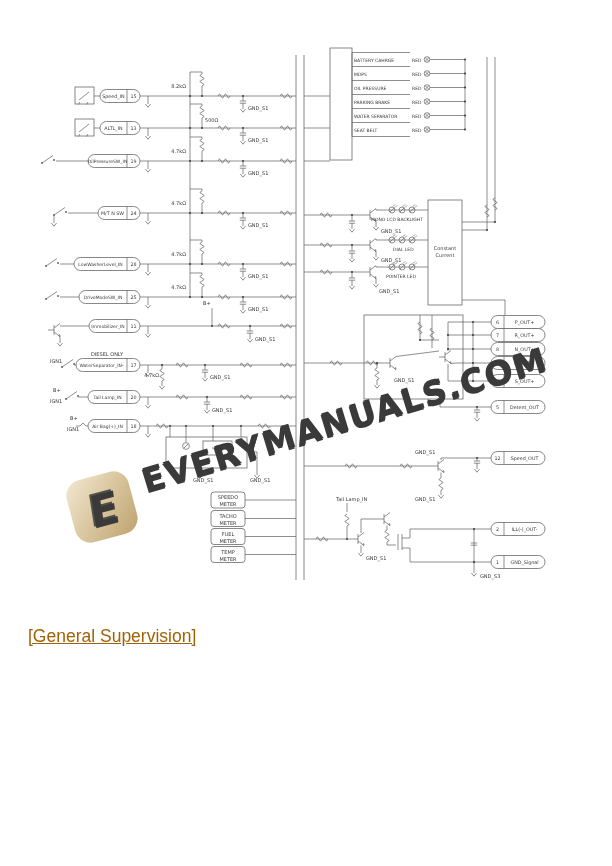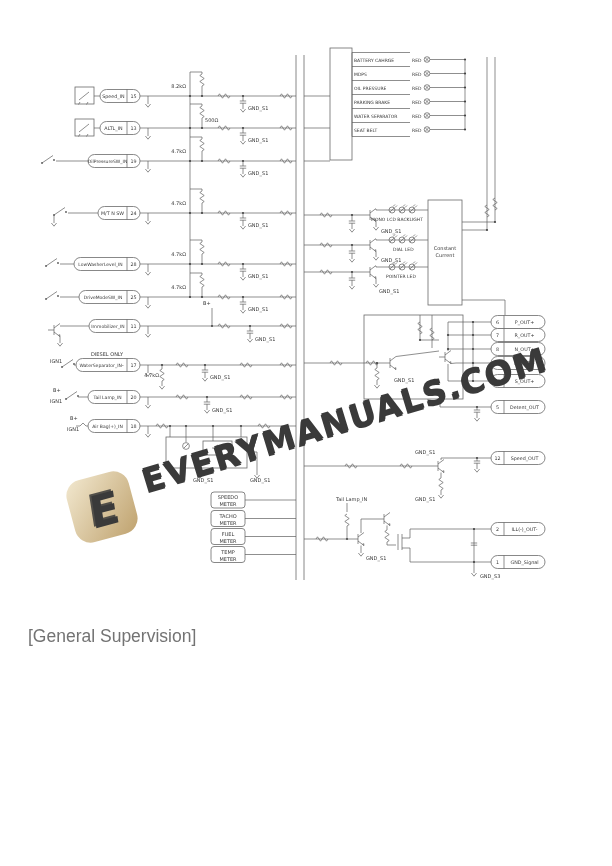--- a/index.html
+++ b/index.html
@@ -7,22 +7,22 @@
         font-family:"Liberation Sans",sans-serif;}
   svg{position:absolute;left:0;top:0;}
   svg text{font-family:"DejaVu Sans",sans-serif;fill:#3a3a3a;}
   .t{font-size:5px;}
   .t48{font-size:4.8px;}
   .t45{font-size:4.5px;}
   .wire{stroke:#5f5f5f;stroke-width:0.7;fill:none;}
   .wire2{stroke:#6a6a6a;stroke-width:0.8;fill:none;}
   .box{stroke:#6a6a6a;stroke-width:0.8;fill:none;}
   .pill{stroke:#6a6a6a;stroke-width:0.8;fill:#ffffff;}
-  .caption{position:absolute;left:28px;top:626px;font-size:17.5px;color:#737373;
-           font-family:"Liberation Sans",sans-serif;}
+  .caption{position:absolute;left:28px;top:626px;font-size:17.5px;color:#a16207;
+           font-family:"Liberation Sans",sans-serif;text-decoration:underline;}
   .wm-text{font-family:"DejaVu Sans",sans-serif;font-weight:bold;letter-spacing:1.5px;}
 </style>
 </head>
 <body>
 
 <div class="page">
 <svg width="612" height="866" viewBox="0 0 612 866">
   <defs>
     <g id="gnd">
           <path class="wire" d="M0 0 V3 M-2.6 3 L0 6.2 L2.6 3"></path>

